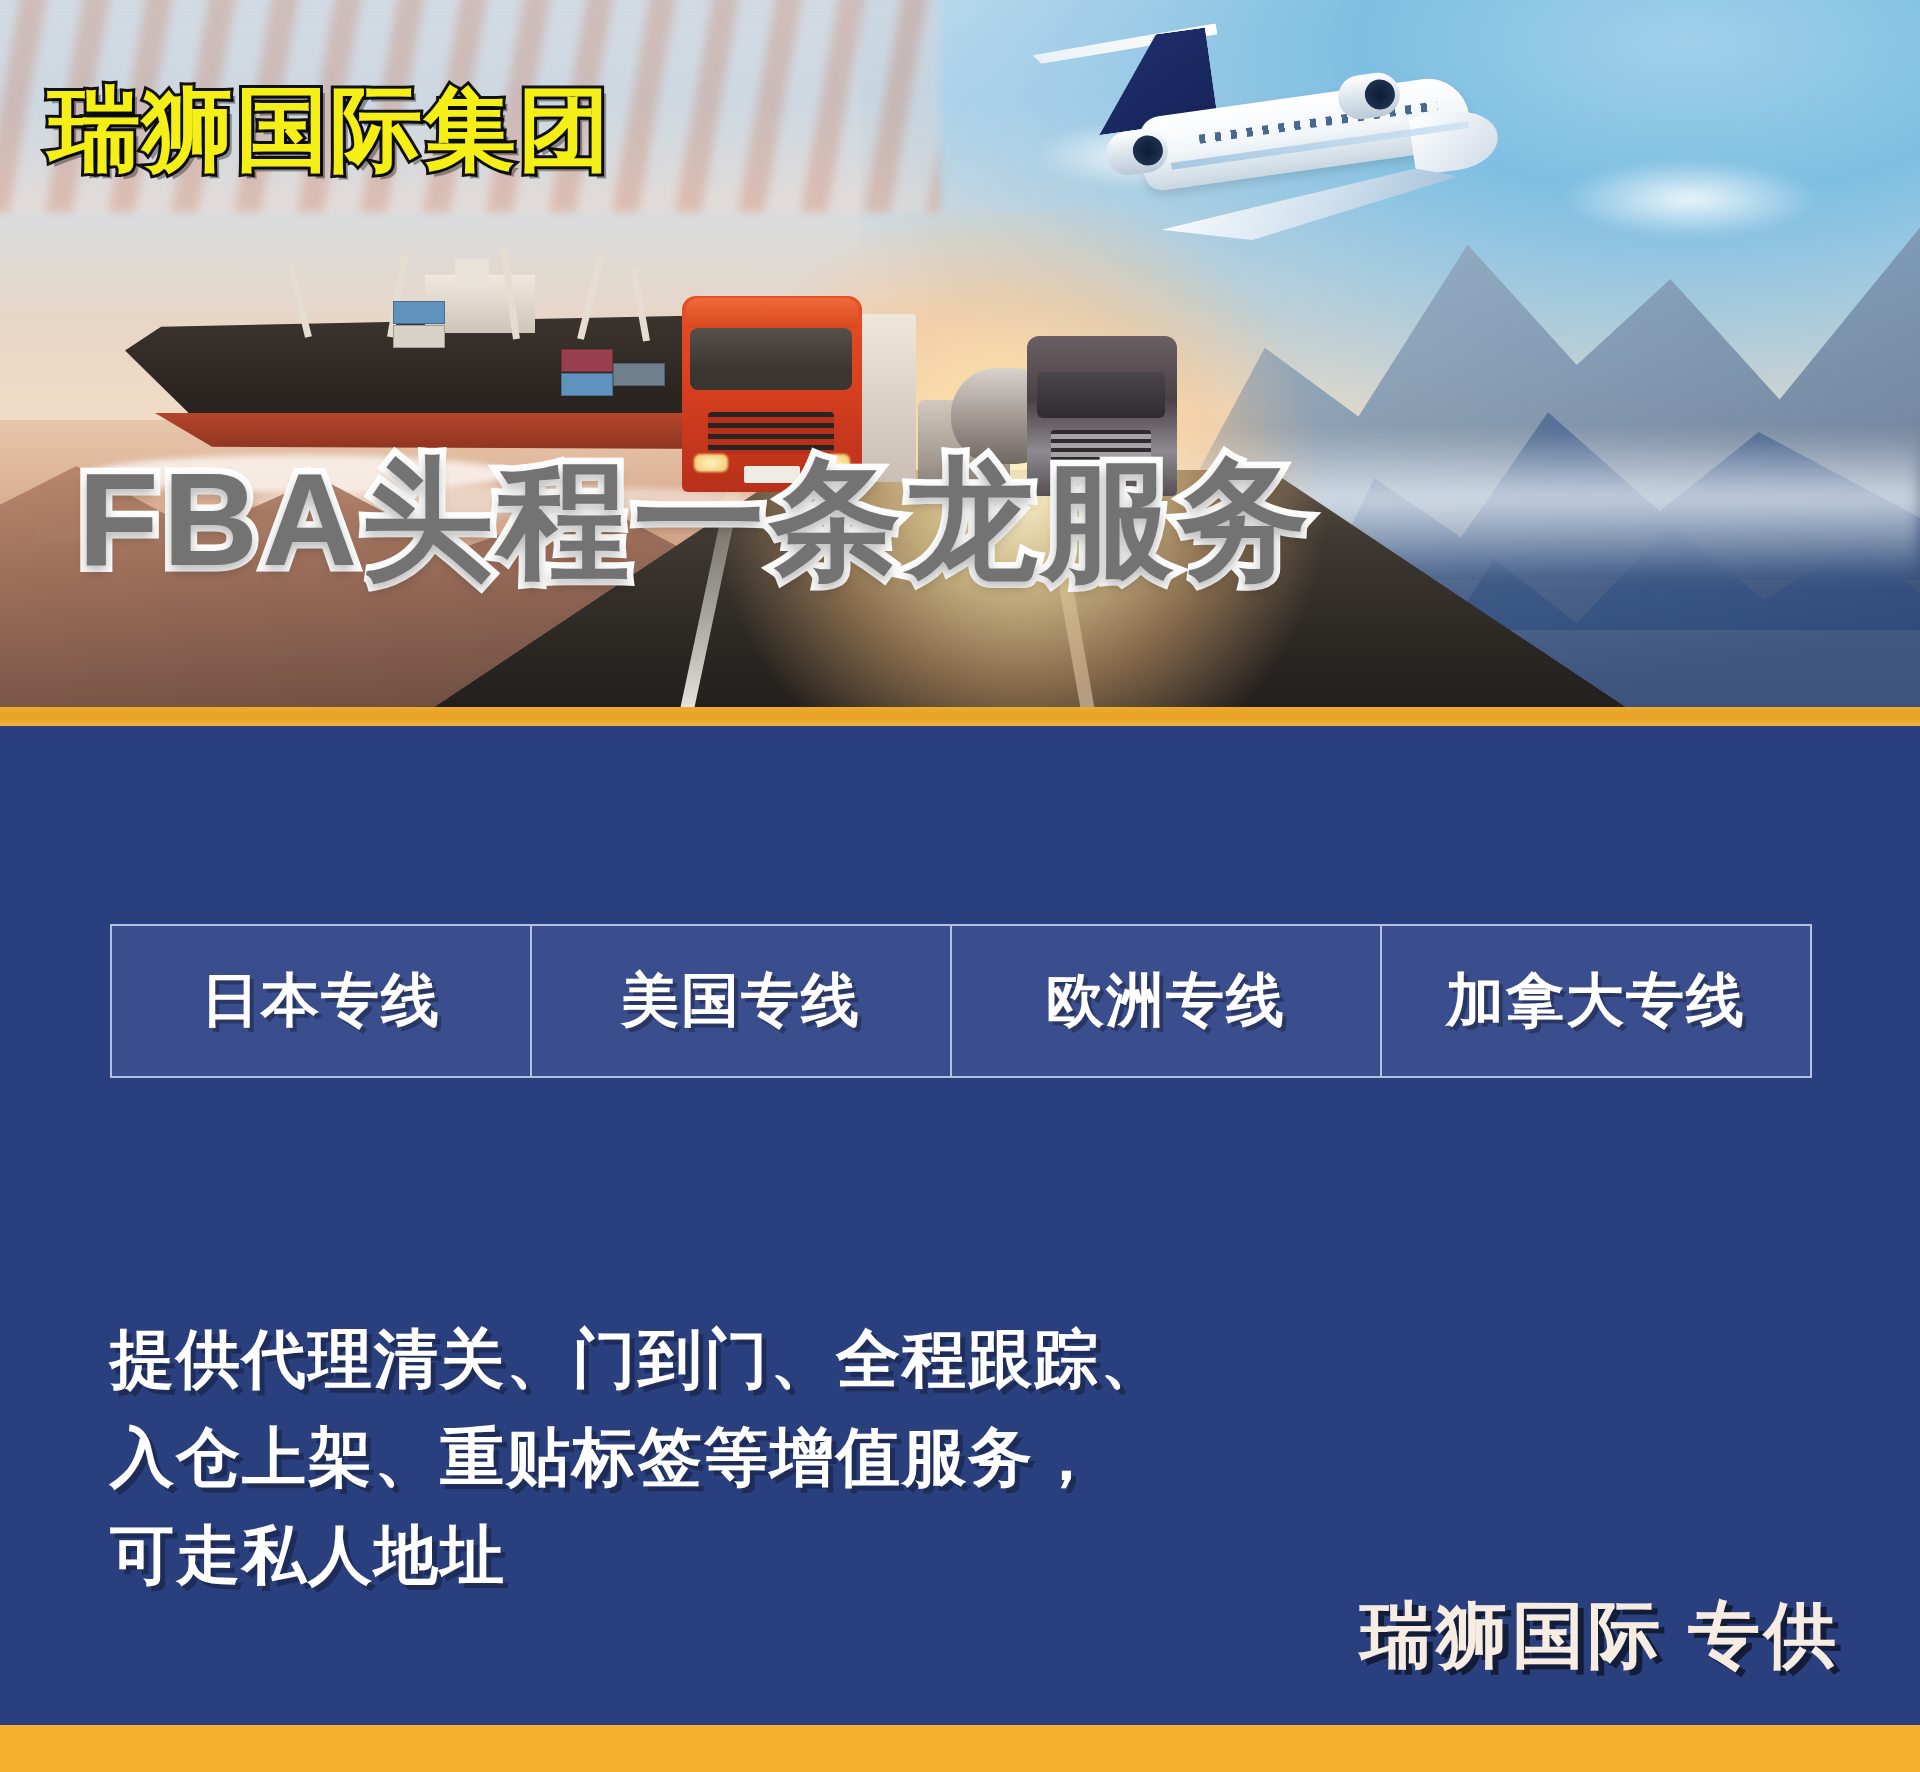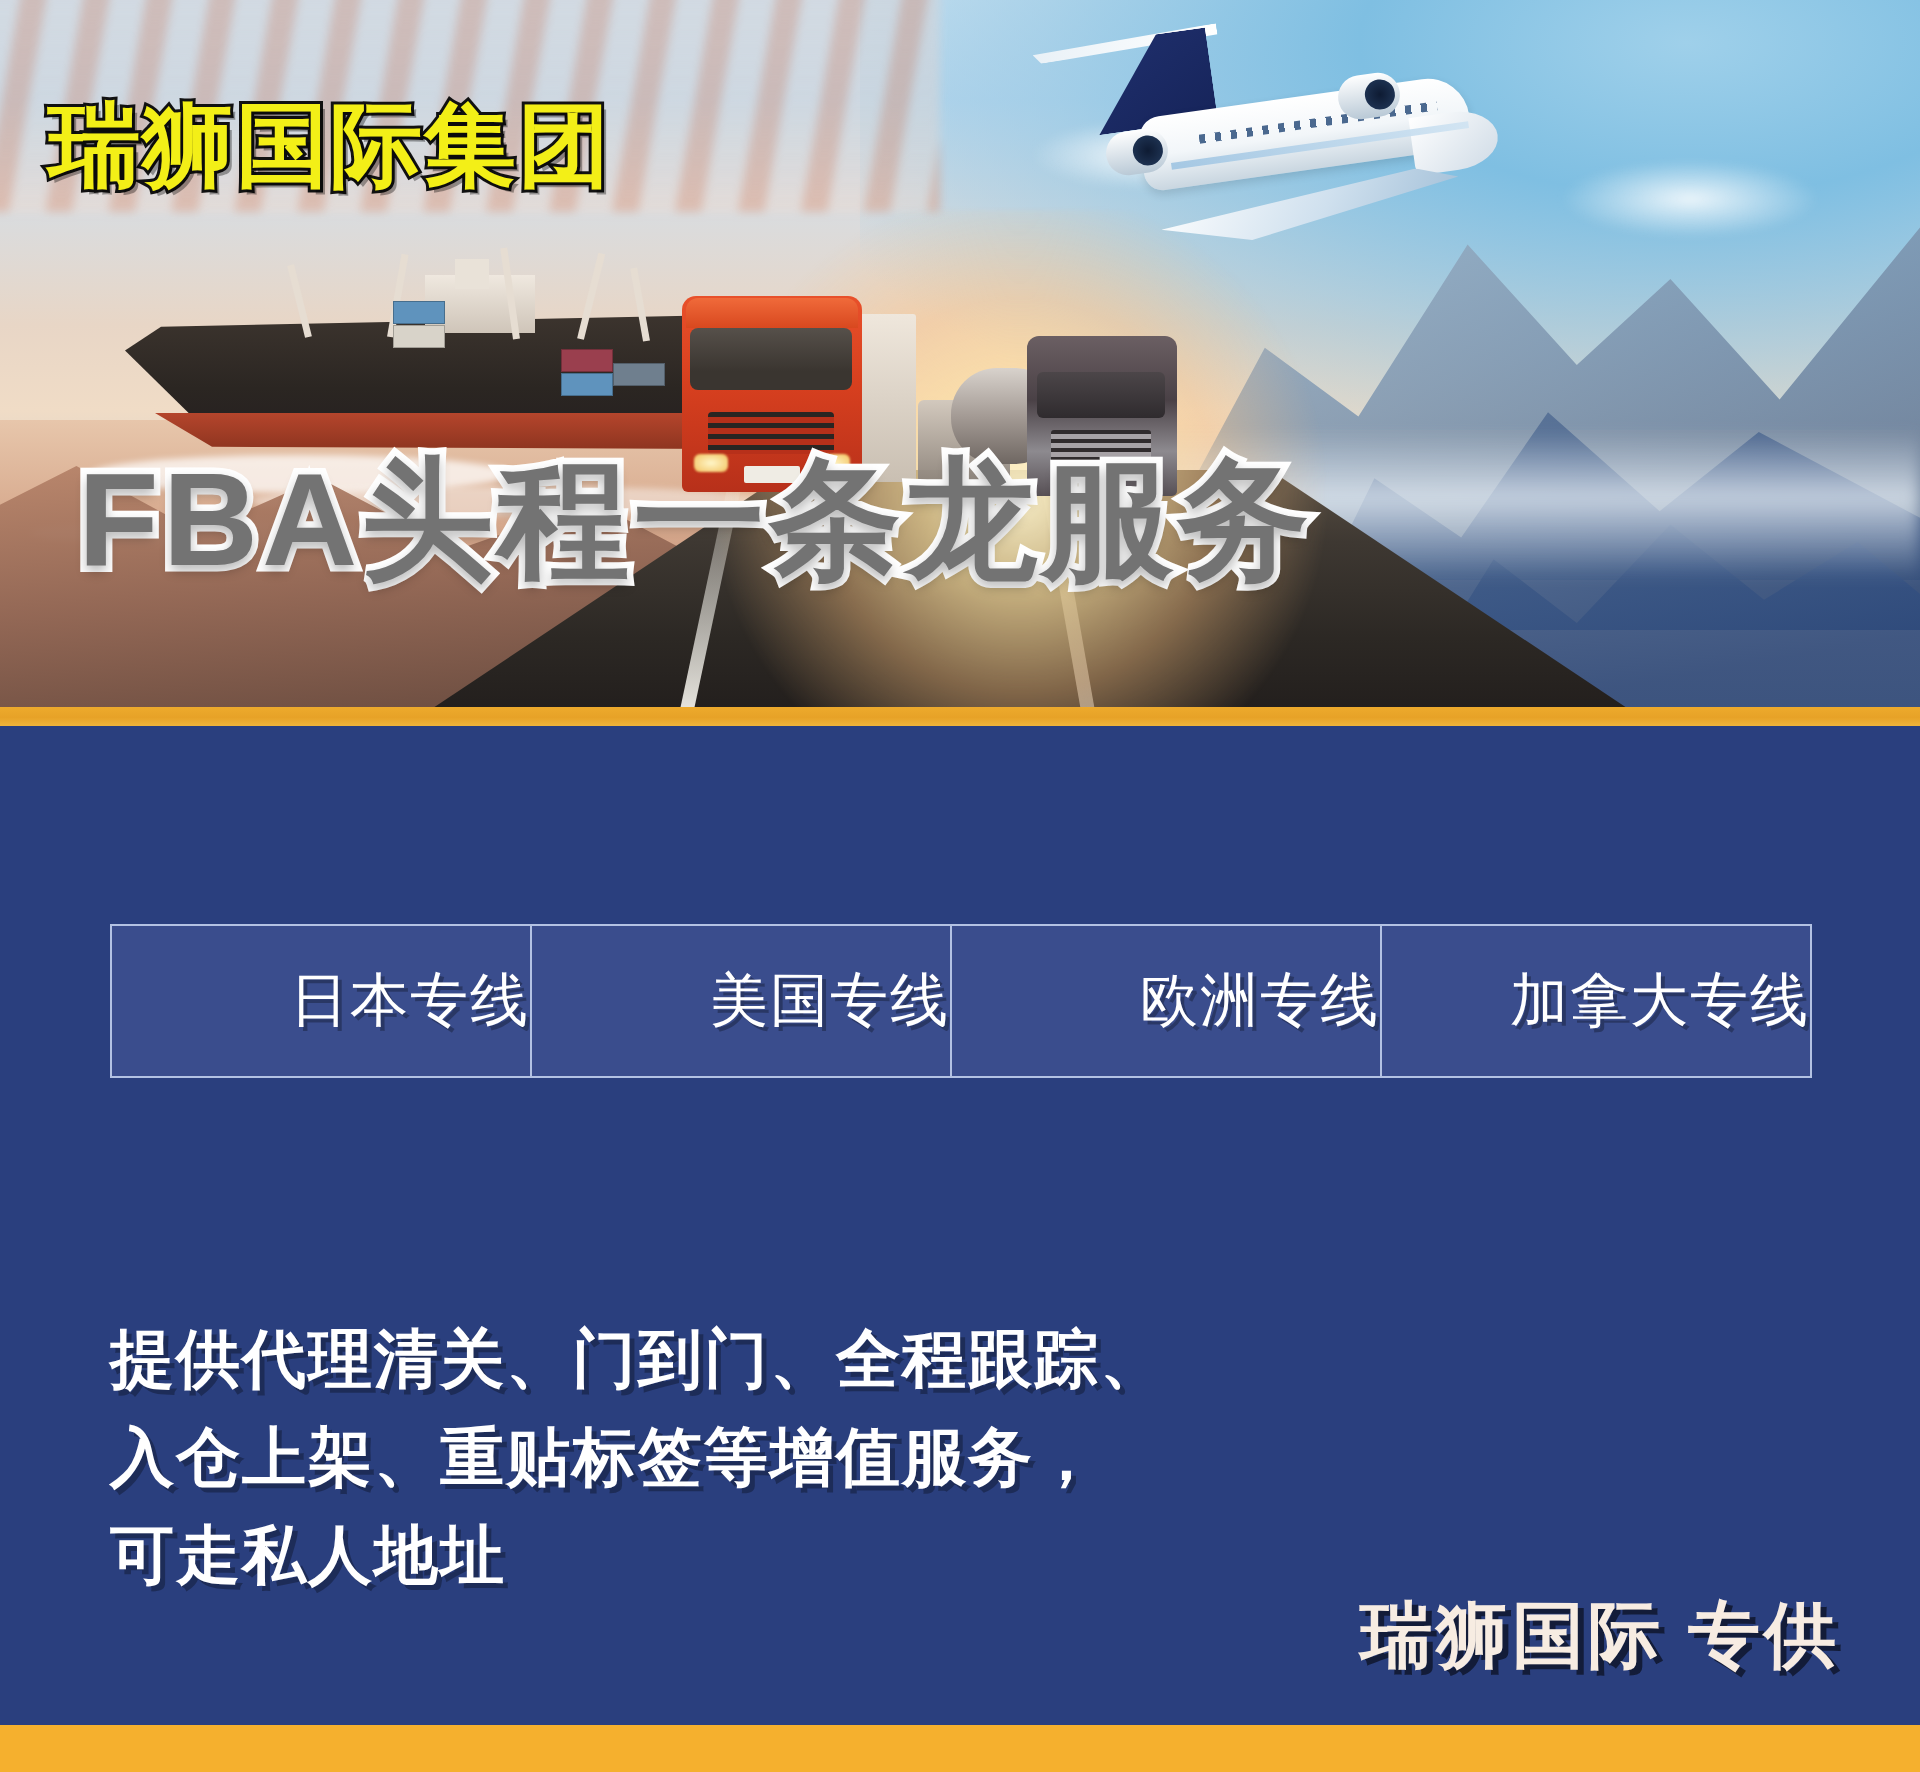--- a/index.html
+++ b/index.html
@@ -236,21 +236,21 @@
     background:linear-gradient(180deg,#ffffff,#b9c9d6); border-radius:24px;
     transform:rotate(-8deg);
   }
   .pl-eng .hole {
     position:absolute; right:5px; top:7px; width:30px; height:30px;
     background:radial-gradient(circle,#0e1b33,#233a5c); border-radius:50%;
   }
 
   
   .logo {
-    position:absolute; left:48px; top:84px;
+    position:absolute; left:48px; top:68px;
     font-size:92px; font-weight:bold; letter-spacing:2px;
     color:#f3ef17;
     -webkit-text-stroke:6px #111;
     paint-order:stroke fill;
     text-shadow:5px 5px 0 rgba(0,0,0,.35);
     white-space:nowrap;
   }
 
   
   .main-title {
@@ -285,22 +285,22 @@
   
   .svc-table {
     position:absolute; left:110px; top:198px; width:1700px;
     border-collapse:collapse;
     table-layout:fixed;
   }
   .svc-table td {
     border:2px solid #b3c2e3;
     background:#3a4d8d;
     height:152px;
-    text-align:right; vertical-align:middle;
-    color:#ffffff; font-weight:normal; font-size:58px; letter-spacing:2px;
+    text-align:center; vertical-align:middle;
+    color:#ffffff; font-weight:bold; font-size:58px; letter-spacing:2px;
     text-shadow:4px 4px 0 rgba(0,0,0,.28);
     white-space:nowrap;
   }
   .svc-table td.c1 { width:420px; }
   .svc-table td.c2 { width:420px;margin-top:12px; }
   .svc-table td.c3 { width:430px; }
   .svc-table td.c4 { width:430px; }
 
   
   .para {

